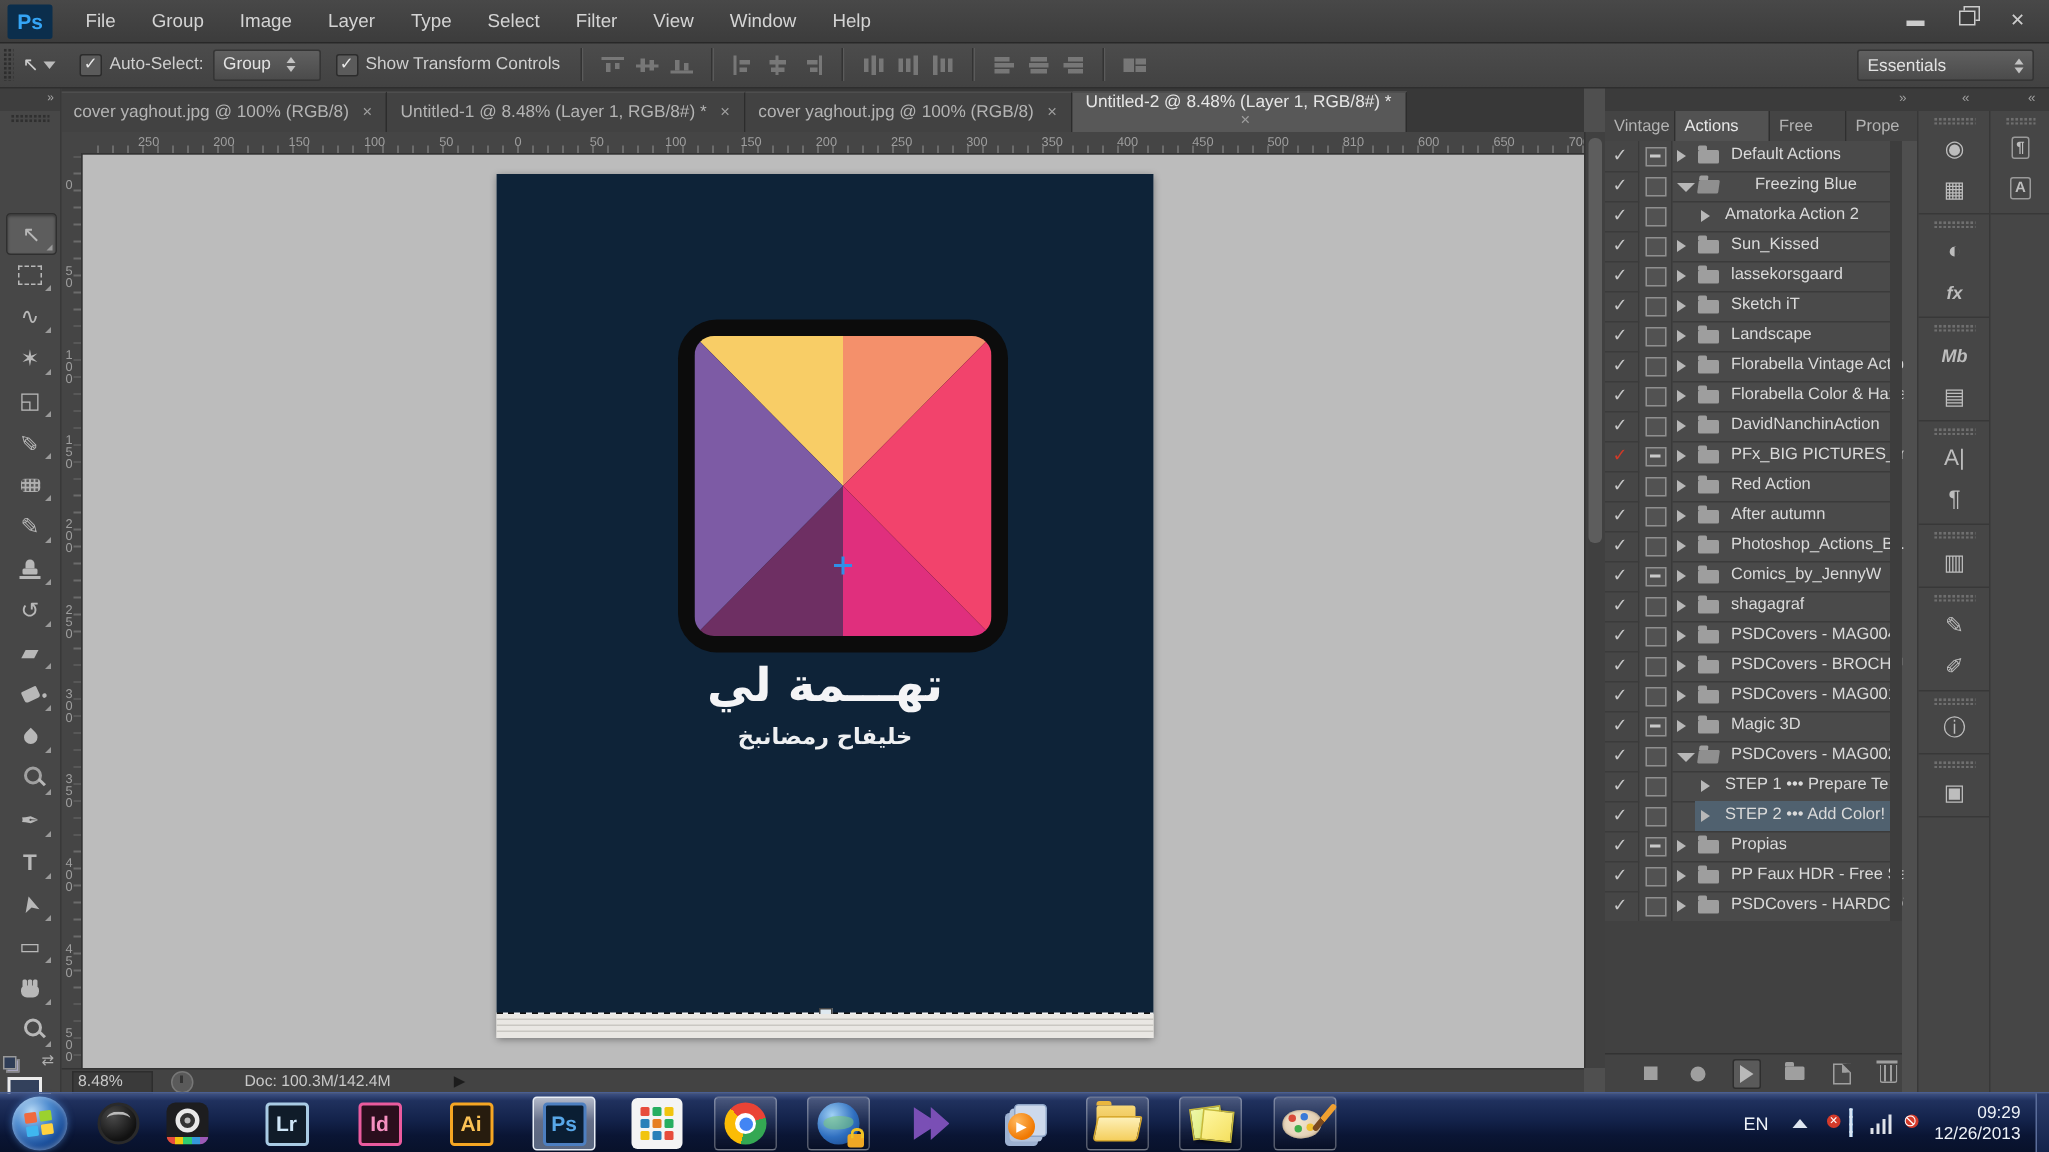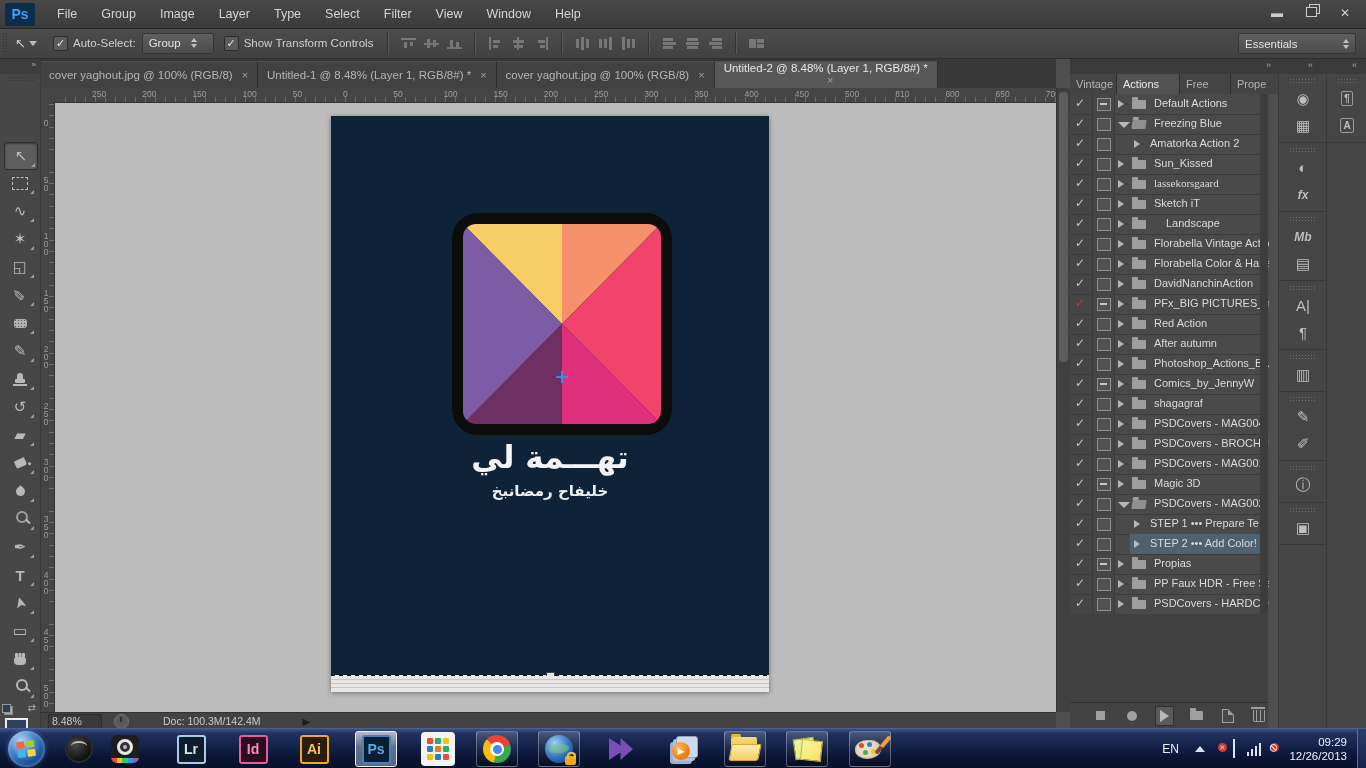--- a/index.html
+++ b/index.html
@@ -568,55 +568,55 @@
         <span class="modal on"></span>
         <span class="tri" style="left: 48px;"></span>
         <span class="fold" style="left: 62px;"></span>
         <span class="albl" style="left: 84px;">Default Actions</span>
       </div>
       <div class="arow expanded" style="top: 20px;">
         <span class="chk">✓</span>
         <span class="modal"></span>
         <span class="tri" style="left: 48px;"></span>
         <span class="fold open" style="left: 62px;"></span>
-        <span class="albl" style="left: 84px; text-align: center;">Freezing Blue</span>
+        <span class="albl" style="left: 100px; text-align: center;">Freezing Blue</span>
       </div>
       <div class="arow" style="top: 40px;">
         <span class="chk">✓</span>
         <span class="modal"></span>
         <span class="tri" style="left: 64px;"></span>
         <span class="albl" style="left: 80px;">Amatorka Action 2</span>
       </div>
       <div class="arow" style="top: 60px;">
         <span class="chk">✓</span>
         <span class="modal"></span>
         <span class="tri" style="left: 48px;"></span>
         <span class="fold" style="left: 62px;"></span>
         <span class="albl" style="left: 84px;">Sun_Kissed</span>
       </div>
       <div class="arow" style="top: 80px;">
         <span class="chk">✓</span>
         <span class="modal"></span>
         <span class="tri" style="left: 48px;"></span>
         <span class="fold" style="left: 62px;"></span>
-        <span class="albl" style="left: 84px; font-family: Liberation Serif, serif;">lassekorsgaard</span>
+        <span class="albl" style="left: 84px;">lassekorsgaard</span>
       </div>
       <div class="arow" style="top: 100px;">
         <span class="chk">✓</span>
         <span class="modal"></span>
         <span class="tri" style="left: 48px;"></span>
         <span class="fold" style="left: 62px;"></span>
         <span class="albl" style="left: 84px;">Sketch iT</span>
       </div>
       <div class="arow" style="top: 120px;">
         <span class="chk">✓</span>
         <span class="modal"></span>
         <span class="tri" style="left: 48px;"></span>
         <span class="fold" style="left: 62px;"></span>
-        <span class="albl" style="left: 84px; margin-left: 12px;">Landscape</span>
+        <span class="albl" style="left: 84px;">Landscape</span>
       </div>
       <div class="arow" style="top: 140px;">
         <span class="chk">✓</span>
         <span class="modal"></span>
         <span class="tri" style="left: 48px;"></span>
         <span class="fold" style="left: 62px;"></span>
         <span class="albl" style="left: 84px;">Florabella Vintage Actio...</span>
       </div>
       <div class="arow" style="top: 160px;">
         <span class="chk">✓</span>

